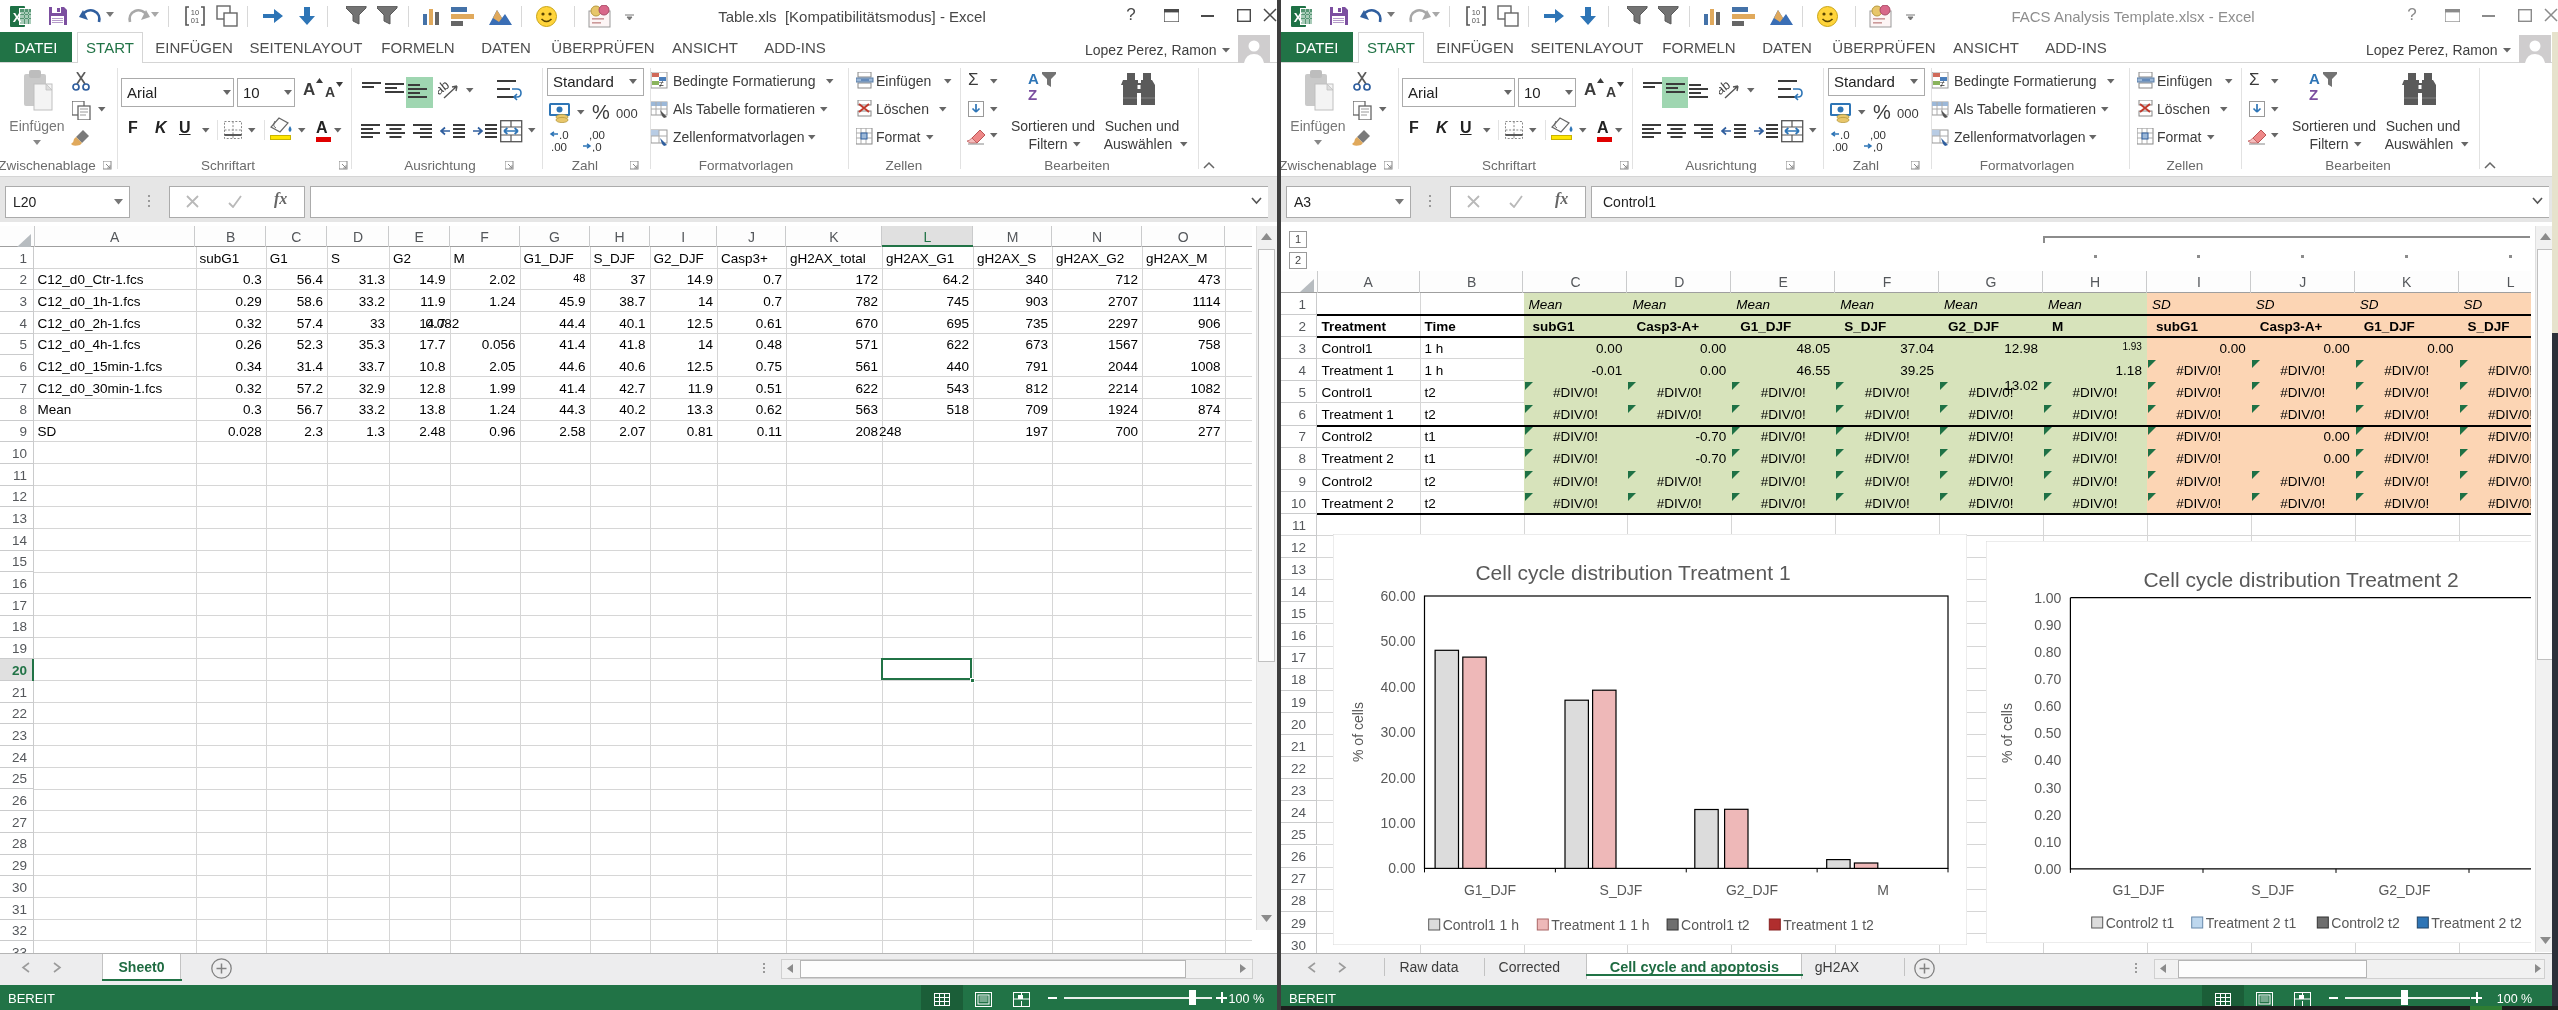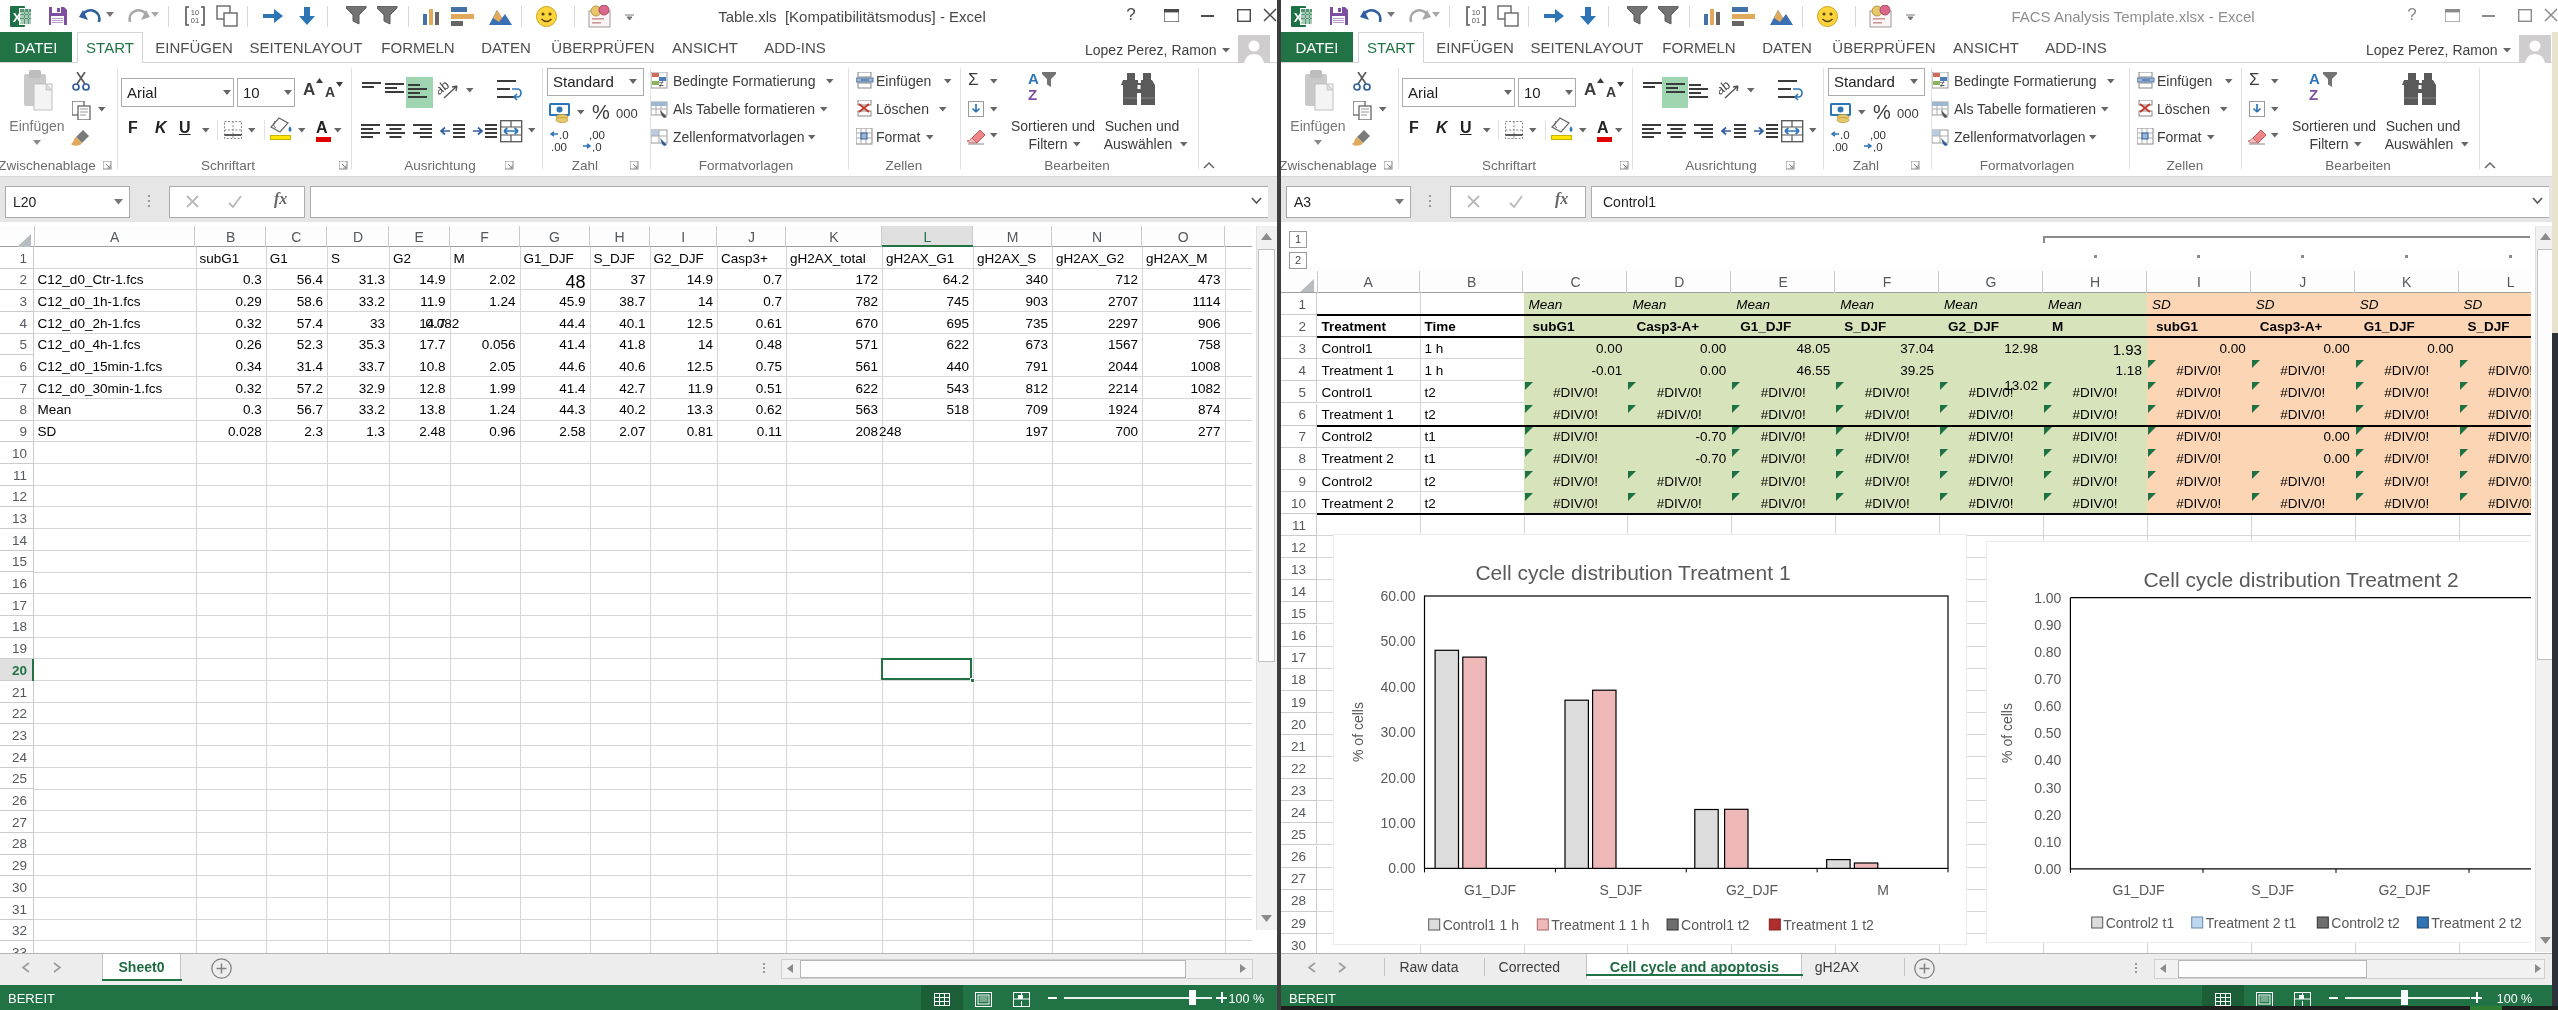--- a/index.html
+++ b/index.html
@@ -597,21 +597,21 @@
       <div class="ab" style="left:886px;top:250.5px;font-size:13.5px;color:#000;white-space:nowrap;">gH2AX_G1</div>
       <div class="ab" style="left:977px;top:250.5px;font-size:13.5px;color:#000;white-space:nowrap;">gH2AX_S</div>
       <div class="ab" style="left:1056px;top:250.5px;font-size:13.5px;color:#000;white-space:nowrap;">gH2AX_G2</div>
       <div class="ab" style="left:1146px;top:250.5px;font-size:13.5px;color:#000;white-space:nowrap;">gH2AX_M</div>
       <div class="ab" style="left:37.6px;top:272.2px;font-size:13.5px;color:#000;white-space:nowrap;">C12_d0_Ctr-1.fcs</div>
       <div class="ab" style="left:171.8px;top:272.2px;width:90px;text-align:right;font-size:13.5px;color:#000;white-space:nowrap;">0.3</div>
       <div class="ab" style="left:233px;top:272.2px;width:90px;text-align:right;font-size:13.5px;color:#000;white-space:nowrap;">56.4</div>
       <div class="ab" style="left:295px;top:272.2px;width:90px;text-align:right;font-size:13.5px;color:#000;white-space:nowrap;">31.3</div>
       <div class="ab" style="left:355.5px;top:272.2px;width:90px;text-align:right;font-size:13.5px;color:#000;white-space:nowrap;">14.9</div>
       <div class="ab" style="left:425.5px;top:272.2px;width:90px;text-align:right;font-size:13.5px;color:#000;white-space:nowrap;">2.02</div>
-      <div class="ab" style="left:495.5px;top:272.2px;width:90px;text-align:right;font-size:18px;color:#000;white-space:nowrap;">48</div>
+      <div class="ab" style="left:495.5px;top:272.2px;width:90px;text-align:right;font-size:11px;color:#000;white-space:nowrap;">48</div>
       <div class="ab" style="left:555.5px;top:272.2px;width:90px;text-align:right;font-size:13.5px;color:#000;white-space:nowrap;">37</div>
       <div class="ab" style="left:623px;top:272.2px;width:90px;text-align:right;font-size:13.5px;color:#000;white-space:nowrap;">14.9</div>
       <div class="ab" style="left:692px;top:272.2px;width:90px;text-align:right;font-size:13.5px;color:#000;white-space:nowrap;">0.7</div>
       <div class="ab" style="left:788px;top:272.2px;width:90px;text-align:right;font-size:13.5px;color:#000;white-space:nowrap;">172</div>
       <div class="ab" style="left:879px;top:272.2px;width:90px;text-align:right;font-size:13.5px;color:#000;white-space:nowrap;">64.2</div>
       <div class="ab" style="left:958px;top:272.2px;width:90px;text-align:right;font-size:13.5px;color:#000;white-space:nowrap;">340</div>
       <div class="ab" style="left:1048px;top:272.2px;width:90px;text-align:right;font-size:13.5px;color:#000;white-space:nowrap;">712</div>
       <div class="ab" style="left:1130.5px;top:272.2px;width:90px;text-align:right;font-size:13.5px;color:#000;white-space:nowrap;">473</div>
       <div class="ab" style="left:37.6px;top:293.9px;font-size:13.5px;color:#000;white-space:nowrap;">C12_d0_1h-1.fcs</div>
       <div class="ab" style="left:171.8px;top:293.9px;width:90px;text-align:right;font-size:13.5px;color:#000;white-space:nowrap;">0.29</div>
@@ -1373,21 +1373,21 @@
       <div class="ab" style="left:978.8px;top:318.8px;font-size:13.5px;color:#000;white-space:nowrap;font-weight:bold;">Casp3-A+</div>
       <div class="ab" style="left:1082.7px;top:318.8px;font-size:13.5px;color:#000;white-space:nowrap;font-weight:bold;">G1_DJF</div>
       <div class="ab" style="left:1186.6px;top:318.8px;font-size:13.5px;color:#000;white-space:nowrap;font-weight:bold;">S_DJF</div>
       <div class="ab" style="left:40.6px;top:340.9px;font-size:13.5px;color:#000;white-space:nowrap;">Control1</div>
       <div class="ab" style="left:143.6px;top:340.9px;font-size:13.5px;color:#000;white-space:nowrap;">1 h</div>
       <div class="ab" style="left:261.4px;top:340.9px;width:80px;text-align:right;font-size:13.5px;color:#000;white-space:nowrap;">0.00</div>
       <div class="ab" style="left:365.3px;top:340.9px;width:80px;text-align:right;font-size:13.5px;color:#000;white-space:nowrap;">0.00</div>
       <div class="ab" style="left:469.20000000000005px;top:340.9px;width:80px;text-align:right;font-size:13.5px;color:#000;white-space:nowrap;">48.05</div>
       <div class="ab" style="left:573.1px;top:340.9px;width:80px;text-align:right;font-size:13.5px;color:#000;white-space:nowrap;">37.04</div>
       <div class="ab" style="left:677.0px;top:340.9px;width:80px;text-align:right;font-size:13.5px;color:#000;white-space:nowrap;">12.98</div>
-      <div class="ab" style="left:780.9px;top:340.9px;width:80px;text-align:right;font-size:15px;color:#000;white-space:nowrap;">1.93</div>
+      <div class="ab" style="left:780.9px;top:340.9px;width:80px;text-align:right;font-size:10px;color:#000;white-space:nowrap;">1.93</div>
       <div class="ab" style="left:884.8px;top:340.9px;width:80px;text-align:right;font-size:13.5px;color:#000;white-space:nowrap;">0.00</div>
       <div class="ab" style="left:988.7px;top:340.9px;width:80px;text-align:right;font-size:13.5px;color:#000;white-space:nowrap;">0.00</div>
       <div class="ab" style="left:1092.6px;top:340.9px;width:80px;text-align:right;font-size:13.5px;color:#000;white-space:nowrap;">0.00</div>
       <div class="ab" style="left:1196.5px;top:340.9px;width:80px;text-align:right;font-size:13.5px;color:#000;white-space:nowrap;">0.00</div>
       <div class="ab" style="left:40.6px;top:363.0px;font-size:13.5px;color:#000;white-space:nowrap;">Treatment 1</div>
       <div class="ab" style="left:143.6px;top:363.0px;font-size:13.5px;color:#000;white-space:nowrap;">1 h</div>
       <div class="ab" style="left:261.4px;top:363.0px;width:80px;text-align:right;font-size:13.5px;color:#000;white-space:nowrap;">-0.01</div>
       <div class="ab" style="left:365.3px;top:363.0px;width:80px;text-align:right;font-size:13.5px;color:#000;white-space:nowrap;">0.00</div>
       <div class="ab" style="left:469.20000000000005px;top:363.0px;width:80px;text-align:right;font-size:13.5px;color:#000;white-space:nowrap;">46.55</div>
       <div class="ab" style="left:573.1px;top:363.0px;width:80px;text-align:right;font-size:13.5px;color:#000;white-space:nowrap;">39.25</div>

